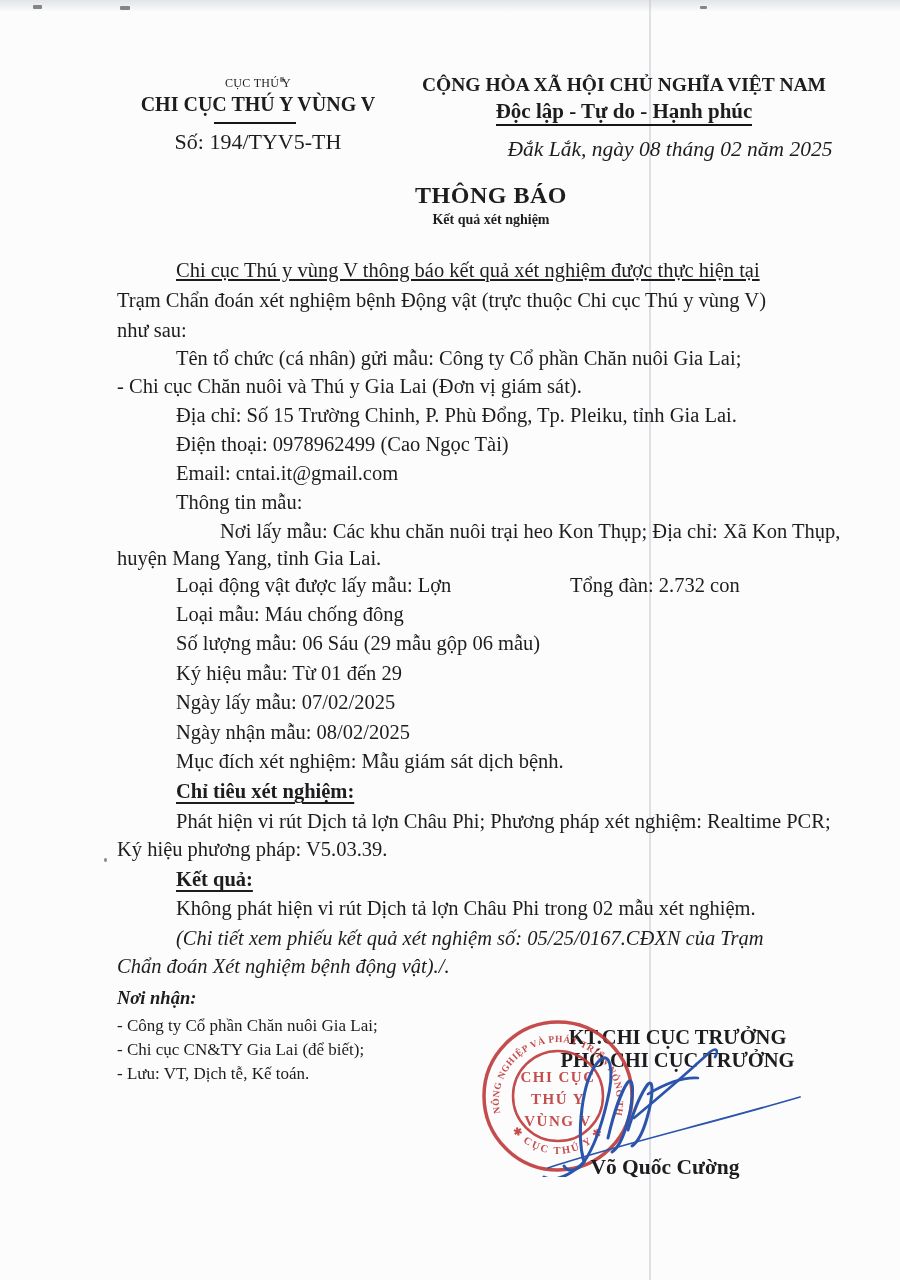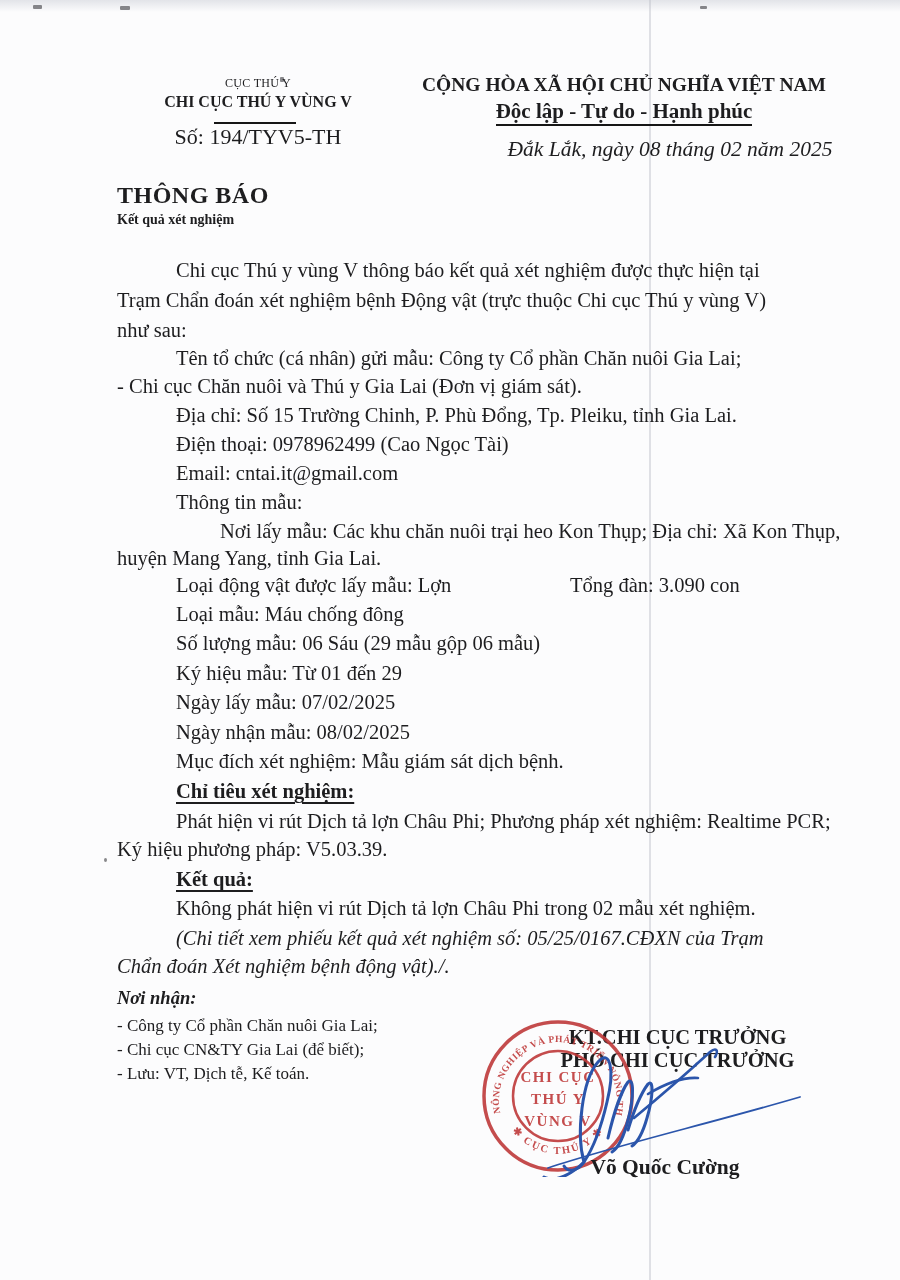--- a/index.html
+++ b/index.html
@@ -11,31 +11,31 @@
   }
   .abs{position:absolute;}
   
   .top-shadow{left:0;top:0;width:900px;height:12px;
     background:linear-gradient(180deg,rgba(205,208,216,.55),rgba(205,208,216,0));}
   .crease{left:649px;top:0;width:2px;height:1280px;background:rgba(188,191,199,.45);}
   .speck{background:#4a4a4e;border-radius:1px;opacity:.65;}
   
   .hL{left:119px;top:76px;width:278px;text-align:center;}
   .hL .l1{font-size:12px;letter-spacing:.3px;}
-  .hL .l2{font-size:16px;font-weight:bold;margin-top:2px;}
+  .hL .l2{font-size:20px;font-weight:bold;margin-top:2px;}
   .hL .bar{position:absolute;left:95px;top:46px;width:82px;height:2px;background:#161616;}
   .hL .num{font-size:22px;margin-top:13px;}
   .hR{left:418px;top:74px;width:412px;text-align:center;}
   .hR .l1{font-size:19.5px;font-weight:bold;}
   .hR .l2{font-size:21px;font-weight:bold;margin-top:3px;}
   .hR .l2 span{border-bottom:2px solid #161616;padding-bottom:1px;}
   .dateline{left:455px;top:137px;width:430px;text-align:center;
     font-style:italic;font-size:21.5px;}
   
-  .ttl{left:117px;top:182px;width:734px;text-align:left;font-family:Liberation Serif, serif;}
+  .ttl{left:124px;top:182px;width:734px;text-align:center;font-family:Liberation Serif, serif;}
   .ttl .t1{font-size:24px;font-weight:bold;letter-spacing:.5px;}
   .ttl .t2{font-size:14px;font-weight:bold;margin-top:3px;}
   
   .bodyc{left:117px;top:0;width:740px;height:1280px;font-size:20.5px;}
   .ln{position:absolute;white-space:nowrap;line-height:24px;}
   .ind{padding-left:59px;}
   .ind2{padding-left:103px;}
   .bold{font-weight:bold;}
   .uline{text-decoration:underline;text-underline-offset:4px;text-decoration-thickness:1.5px;}
   .ital{font-style:italic;}
@@ -71,37 +71,37 @@
   <div class="l2"><span>Độc lập - Tự do - Hạnh phúc</span></div>
 </div>
 <div class="abs dateline">Đắk Lắk, ngày 08 tháng 02 năm 2025</div>
 
 <div class="abs ttl">
   <div class="t1">THÔNG BÁO</div>
   <div class="t2">Kết quả xét nghiệm</div>
 </div>
 
 <div class="abs bodyc">
-  <div class="ln ind" style="top:258px;">Chi cục Thú y vùng V thông báo kết quả xét nghiệm được thực hiện tại</div>
+  <div class="ln ind" style="top:258px;text-decoration:underline;">Chi cục Thú y vùng V thông báo kết quả xét nghiệm được thực hiện tại</div>
   <div class="ln" style="top:288px;">Trạm Chẩn đoán xét nghiệm bệnh Động vật (trực thuộc Chi cục Thú y vùng V)</div>
   <div class="ln" style="top:318px;">như sau:</div>
 
   <div class="ln ind" style="top:346px;">Tên tổ chức (cá nhân) gửi mẫu: Công ty Cổ phần Chăn nuôi Gia Lai;</div>
   <div class="ln" style="top:374px;">- Chi cục Chăn nuôi và Thú y Gia Lai (Đơn vị giám sát).</div>
 
   <div class="ln ind" style="top:403px;">Địa chỉ: Số 15 Trường Chinh, P. Phù Đổng, Tp. Pleiku, tỉnh Gia Lai.</div>
   <div class="ln ind" style="top:432px;">Điện thoại: 0978962499 (Cao Ngọc Tài)</div>
   <div class="ln ind" style="top:461px;">Email: cntai.it@gmail.com</div>
   <div class="ln ind" style="top:490px;">Thông tin mẫu:</div>
 
   <div class="ln ind2" style="top:519px;">Nơi lấy mẫu: Các khu chăn nuôi trại heo Kon Thụp; Địa chỉ: Xã Kon Thụp,</div>
   <div class="ln" style="top:546px;">huyện Mang Yang, tỉnh Gia Lai.</div>
 
   <div class="ln ind" style="top:573px;">Loại động vật được lấy mẫu: Lợn</div>
-  <div class="ln herd" style="top:573px;">Tổng đàn: 3.090 con</div>
+  <div class="ln herd" style="top:573px;">Tổng đàn: 2.732 con</div>
 
   <div class="ln ind" style="top:602px;">Loại mẫu: Máu chống đông</div>
   <div class="ln ind" style="top:631px;">Số lượng mẫu: 06 Sáu (29 mẫu gộp 06 mẫu)</div>
   <div class="ln ind" style="top:661px;">Ký hiệu mẫu: Từ 01 đến 29</div>
   <div class="ln ind" style="top:690px;">Ngày lấy mẫu: 07/02/2025</div>
   <div class="ln ind" style="top:720px;">Ngày nhận mẫu: 08/02/2025</div>
   <div class="ln ind" style="top:749px;">Mục đích xét nghiệm: Mẫu giám sát dịch bệnh.</div>
 
   <div class="ln ind bold uline" style="top:779px;">Chỉ tiêu xét nghiệm:</div>
   <div class="ln ind" style="top:809px;">Phát hiện vi rút Dịch tả lợn Châu Phi; Phương pháp xét nghiệm: Realtime PCR;</div>

